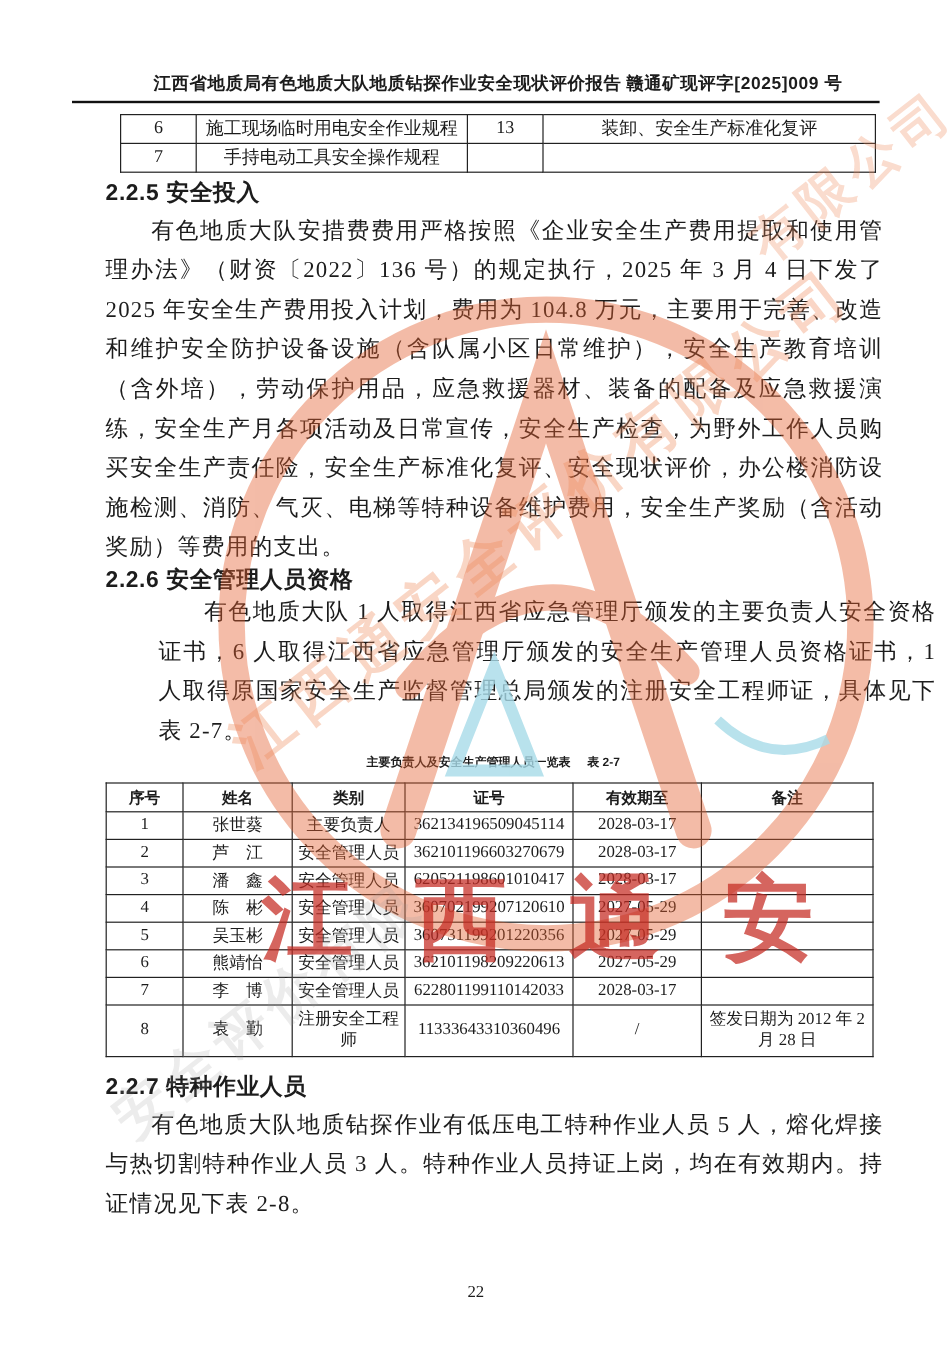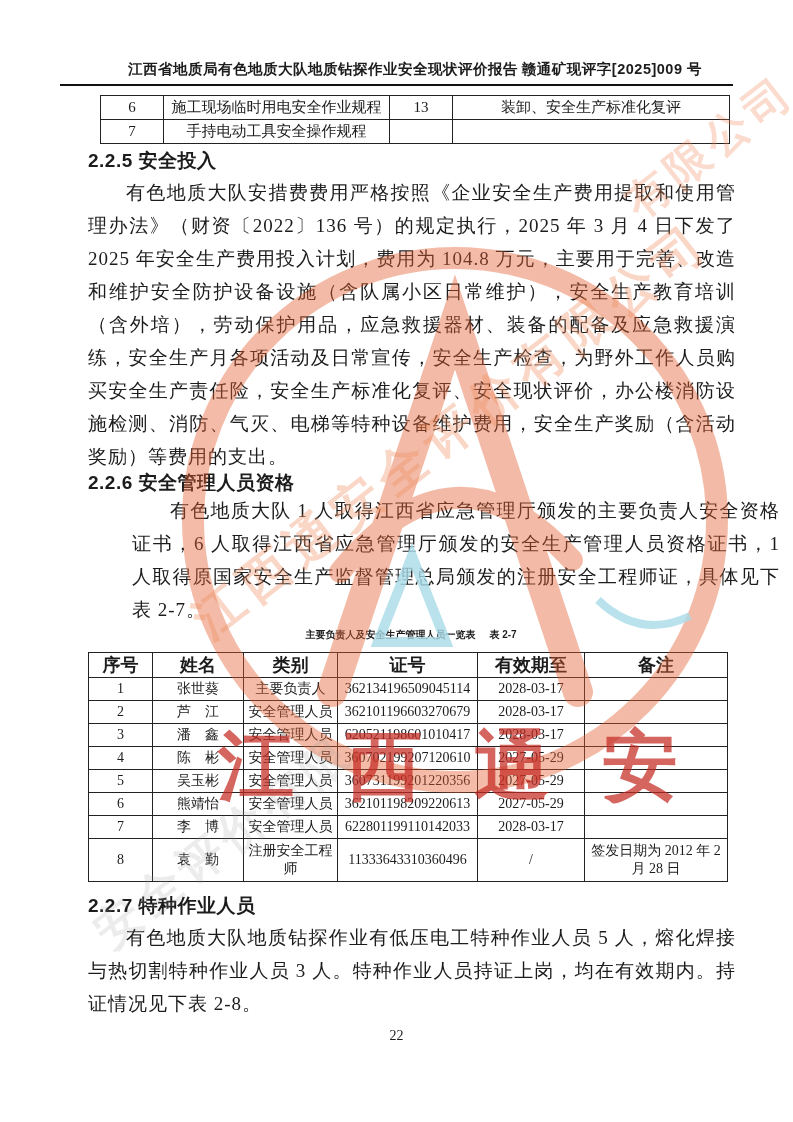--- a/index.html
+++ b/index.html
@@ -15,32 +15,32 @@
     font-weight:bold;font-size:14.5px;letter-spacing:.5px;margin-left:40px;}
   .hdr-rule{left:60px;top:84px;width:673px;height:2px;background:#111;}
   
   table{border-collapse:collapse;table-layout:fixed;}
   td,th{border:1px solid #222;text-align:center;vertical-align:middle;
     overflow:hidden;white-space:nowrap;padding:0 2px;box-sizing:border-box;}
   .top-table{left:100px;top:95px;}
   .top-table td{height:24px;font-size:15px;}
   .main-table{left:88px;top:652px;font-size:14px;}
   .main-table th{height:24px;font-family:"Liberation Sans","DejaVu Sans",sans-serif;
-    font-size:18px;font-weight:bold;}
+    font-size:13px;font-weight:bold;}
   .main-table td{height:23px;}
   .main-table tr.tall td{height:43px;white-space:normal;line-height:18px;}
   
   .sec-h{left:88px;font-family:"Liberation Sans","DejaVu Sans",sans-serif;
     font-weight:bold;font-size:19px;letter-spacing:.5px;}
   .para{left:88px;width:648px;font-size:19px;line-height:33px;letter-spacing:1px;
     text-align:justify;text-indent:2em;}
   .tbl-title{left:88px;width:646px;top:628px;text-align:center;
     font-family:"Liberation Sans","DejaVu Sans",sans-serif;font-weight:bold;font-size:10px;}
   .tbl-title .gap{display:inline-block;width:14px;}
-  .page-num{left:0;top:1028px;width:793px;text-align:center;font-size:14px;}
+  .page-num{left:0;top:1070px;width:793px;text-align:center;font-size:14px;}
   
   .wm{left:0;top:0;width:793px;height:1122px;pointer-events:none;}
 </style>
 </head>
 <body>
 
 <div class="abs hdr-left">江西省地质局有色地质大队地质钻探作业安全现状评价报告</div>
 <div class="abs hdr-right">赣通矿现评字[2025]009 号</div>
 <div class="abs hdr-rule"></div>
 

